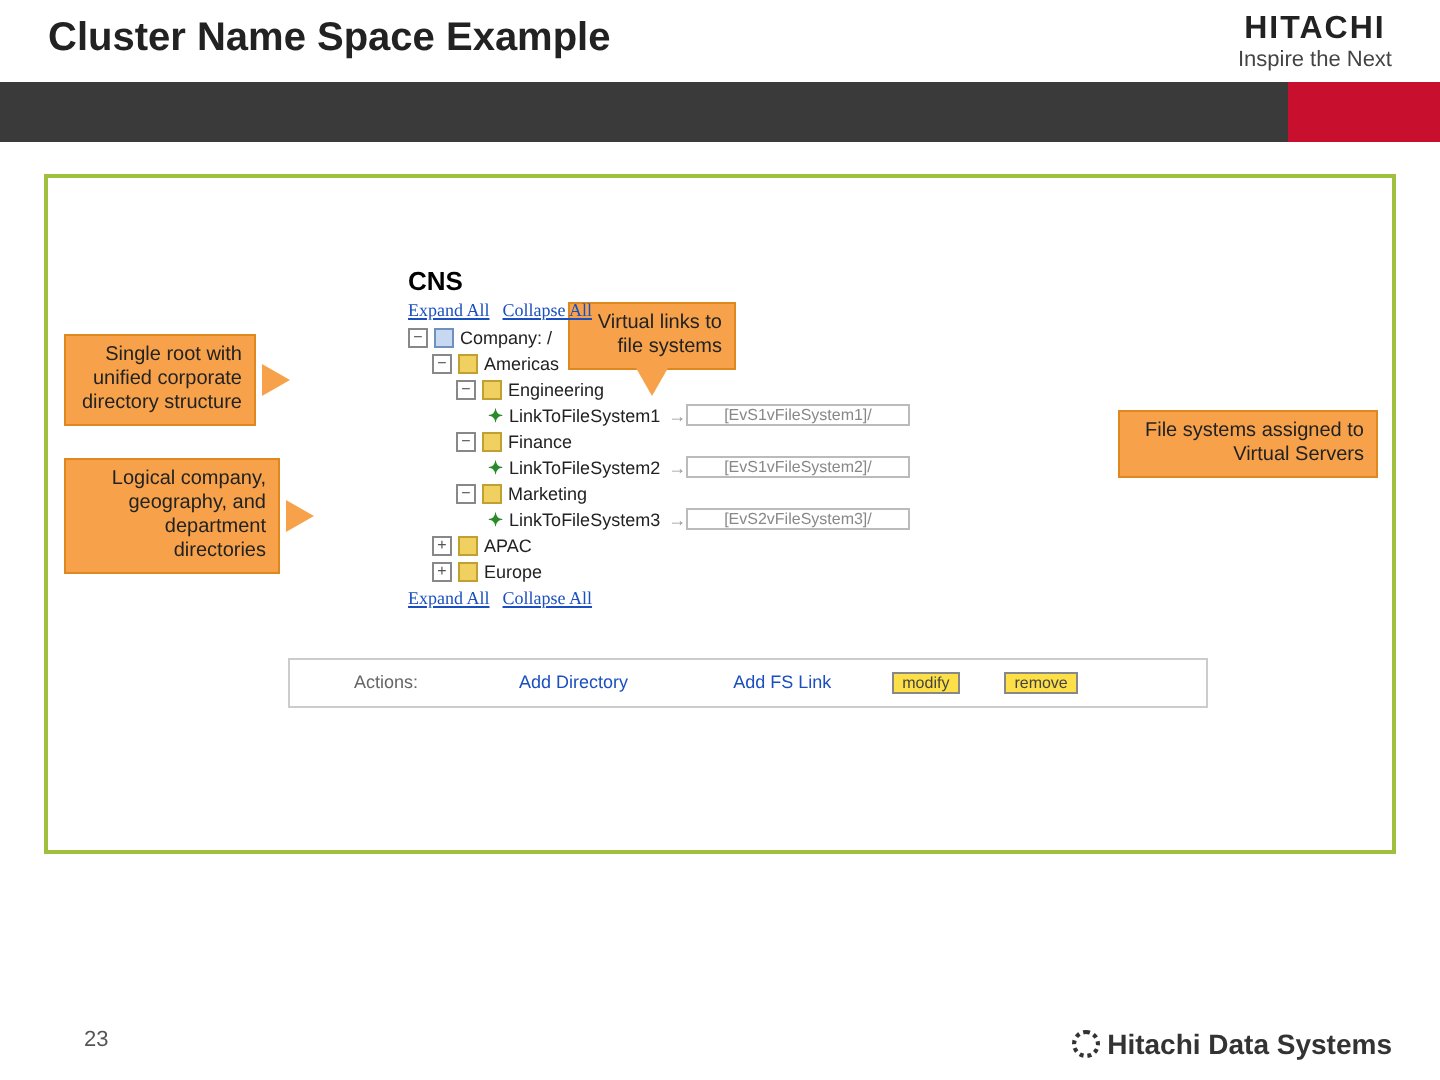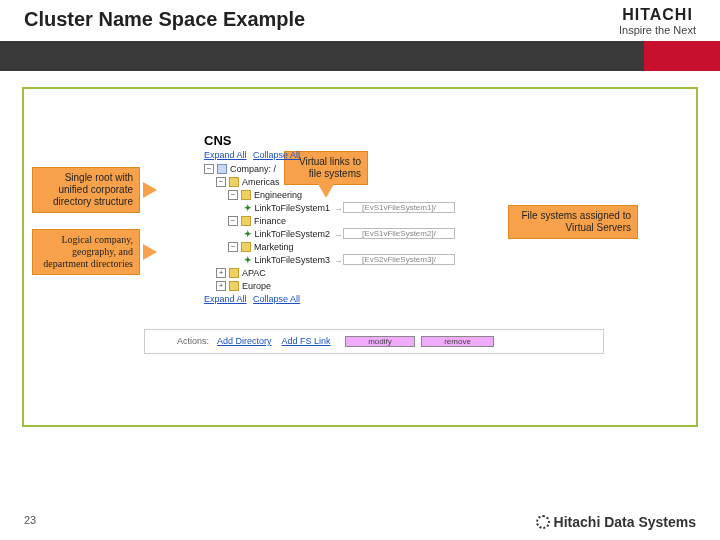--- a/index.html
+++ b/index.html
@@ -12,73 +12,73 @@
   .logo-top { position: absolute; top: 6px; right: 24px; text-align: center; }
   .logo-top .brand { font-weight: bold; font-size: 16px; letter-spacing: 1px; color: #222; }
   .logo-top .tag { font-size: 11px; color: #444; }
   .content-frame { margin: 16px 22px 0 22px; border: 2px solid #9fbf3f; height: 340px; position: relative; }
   .callout { position: absolute; background: #f7a24a; border: 1px solid #e08820; padding: 4px 6px; font-size: 10px; line-height: 1.2; color: #222; text-align: right; }
   .callout .arrow-right { position: absolute; right: -18px; top: 50%; transform: translateY(-50%); width: 0; height: 0; border-top: 8px solid transparent; border-bottom: 8px solid transparent; border-left: 14px solid #f7a24a; }
   .callout .arrow-down { position: absolute; bottom: -14px; left: 50%; transform: translateX(-50%); width: 0; height: 0; border-left: 8px solid transparent; border-right: 8px solid transparent; border-top: 14px solid #f7a24a; }
   .cns-panel { position: absolute; left: 180px; top: 44px; width: 300px; }
   .cns-title { font-weight: bold; font-size: 13px; padding-bottom: 2px; }
   .cns-links { font-size: 9px; color: #1a4fbf; }
-  .cns-links span { text-decoration: underline; margin-right: 4px; }
+  .cns-links span { text-decoration: underline; margin-right: 4px; font-family: Liberation Serif, serif; }
   .tree { font-size: 9px; color: #222; margin-top: 2px; }
   .tree-row { display: flex; align-items: center; height: 13px; white-space: nowrap; }
   .ind { display: inline-block; }
   .ic { display: inline-block; width: 10px; height: 10px; margin-right: 3px; }
   .ic-toggle { border: 1px solid #888; font-size: 8px; line-height: 8px; text-align: center; color: #555; }
   .ic-folder { background: #f0d060; border: 1px solid #c0a030; }
   .ic-company { background: #c8d8f0; border: 1px solid #7090c0; }
   .ic-link { color: #2a8a2a; font-weight: bold; width: auto; }
   .fs-target { color: #999; margin-left: 4px; }
   .fs-box { display: inline-block; border: 1px solid #bbb; padding: 0 18px; color: #888; font-size: 8px; }
   .actions-panel { position: absolute; left: 120px; top: 240px; width: 460px; border: 1px solid #ccc; font-size: 9px; color: #444; padding: 4px 8px; }
   .actions-panel .row { padding: 2px 0; }
   .actions-panel .lbl { color: #666; margin-right: 6px; margin-left: 24px; }
-  .actions-panel .lnk { color: #1a4fbf; text-decoration: underline; margin-right: 8px; }
-  .actions-panel .btn { display: inline-block; border: 1px solid #888; background: #f0abfc; padding: 0 22px; font-size: 8px; margin-left: 4px; }
-  .page-num { position: absolute; bottom: 14px; left: 24px; font-size: 11px; color: #555; }
+  .actions-panel .lnk { color: #1a4fbf; margin-right: 8px; margin-left: 42px; }
+  .actions-panel .btn { display: inline-block; border: 1px solid #888; background: #fde047; padding: 0 4px; font-size: 8px; margin-left: 20px; }
+  .page-num { position: absolute; bottom: 14px; left: 42px; font-size: 11px; color: #555; }
   .logo-bottom { position: absolute; bottom: 10px; right: 24px; font-size: 14px; font-weight: bold; color: #333; display: flex; align-items: center; gap: 4px; }
   .logo-bottom .gear { display:inline-block; width:14px; height:14px; border:2px dotted #333; border-radius:50%; }
 </style>
 </head>
 <body>
 
 <div class="header">
   <div class="title">Cluster Name Space Example</div>
 </div>
 <div class="logo-top">
   <div class="brand">HITACHI</div>
   <div class="tag">Inspire the Next</div>
 </div>
 <div class="header-bar">
   <div class="header-bar-main"></div>
   <div class="header-bar-accent"></div>
 </div>
 
 <div class="content-frame">
 
-  <div class="callout" style="left:8px; top:78px; width:108px;">
+  <div class="callout" style="left:8px; top:78px; width:96px;">
     <span>Single root with unified corporate directory structure</span>
     <span class="arrow-right"></span>
   </div>
 
-  <div class="callout" style="left:8px; top:140px; width:108px;font-family:Liberation Serif, serif;">
+  <div class="callout" style="left:8px; top:140px; width:108px;">
     <span>Logical company, geography, and department directories</span>
     <span class="arrow-right"></span>
   </div>
 
   <div class="callout" style="left:260px; top:62px; width:84px;">
     <span>Virtual links to file systems</span>
     <span class="arrow-down"></span>
   </div>
 
-  <div class="callout" style="left:484px; top:116px; width:130px;">
+  <div class="callout" style="left:535px; top:116px; width:130px;">
     <span>File systems assigned to Virtual Servers</span>
   </div>
 
   <div class="cns-panel">
     <div class="cns-title">CNS</div>
     <div class="cns-links">
       <span>Expand All</span>
       <span>Collapse All</span>
     </div>
     <div class="tree">

